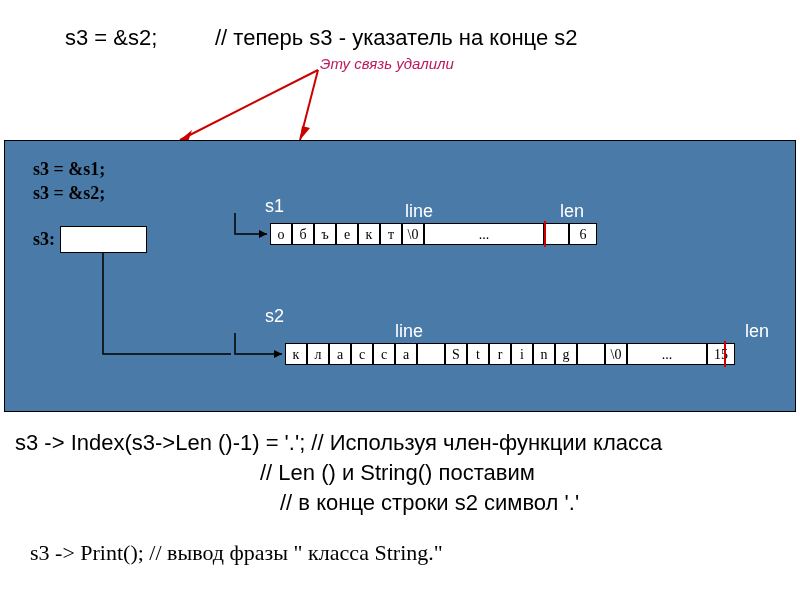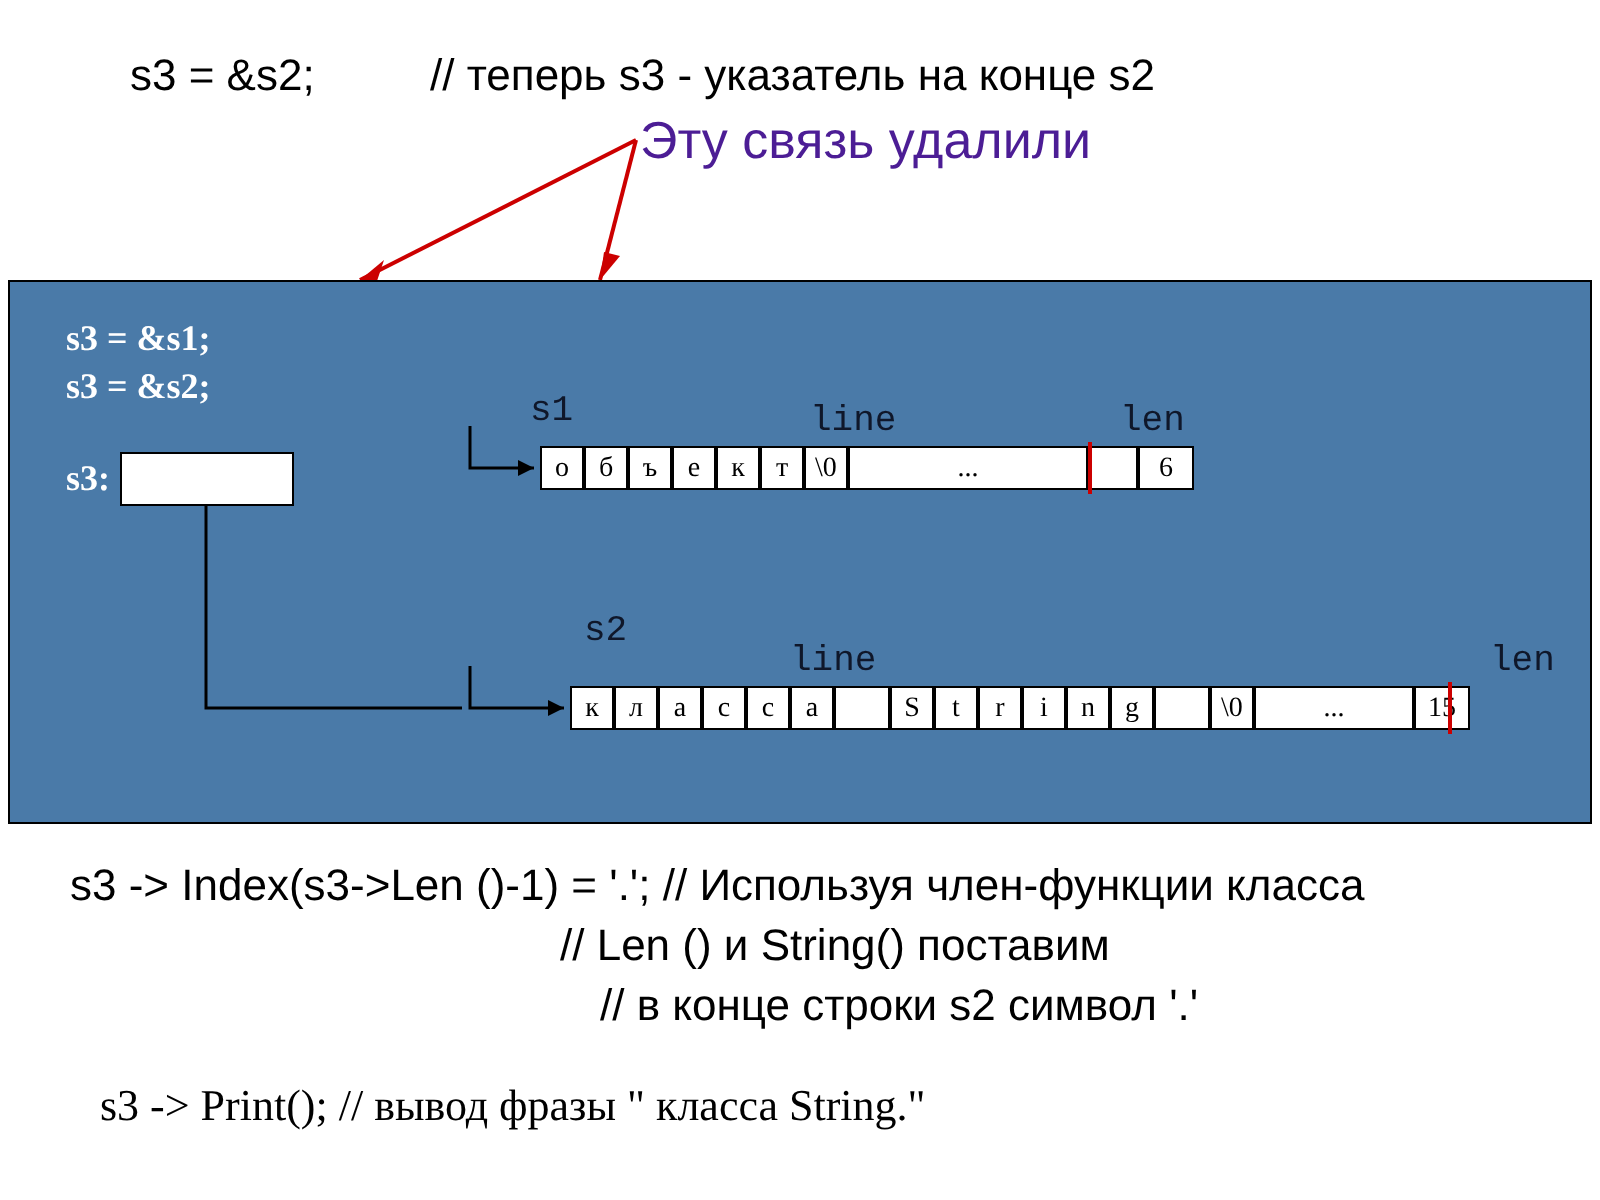--- a/index.html
+++ b/index.html
@@ -10,45 +10,46 @@
     width: 800px;
     height: 600px;
     overflow: hidden;
     position: relative;
   }
   .code-line {
     font-size: 22px;
     position: absolute;
   }
   .comment-red {
-    color: #4c1d95;
-    font-size: 26px;
+    color: #be185d;
+    font-size: 15px;
     position: absolute;
+    font-style: italic;
   }
   .diagram-box {
     position: absolute;
     left: 4px;
     top: 140px;
     width: 790px;
     height: 270px;
     background: #4a7aa8;
     border: 1px solid #000;
   }
   .d-text {
     position: absolute;
     font-family: "Times New Roman", serif;
     font-size: 18px;
     font-weight: bold;
-    color: #ffffff;
+    color: #000000;
   }
   .d-label {
     position: absolute;
-    font-family: Liberation Mono, monospace;
+    font-family: Liberation Sans, sans-serif;
     font-size: 18px;
-    color: #0f172a;
+    color: #ffffff;
   }
   .s3-box {
     position: absolute;
     left: 55px;
     top: 85px;
     width: 85px;
     height: 25px;
     background: #fff;
     border: 1px solid #000;
   }
@@ -78,21 +79,20 @@
   }
   svg.top-overlay {
     position: absolute;
     left: 0; top: 0;
     width: 800px; height: 200px;
     pointer-events: none;
   }
   .bottom-text {
     position: absolute;
     font-size: 22px;
-    margin-left: 20px;
   }
 </style>
 </head>
 <body>
 
 <div class="code-line" style="left:65px; top:25px;">s3 = &amp;s2;</div>
 <div class="code-line" style="left:215px; top:25px;">// теперь s3 - указатель на конце s2</div>
 <div class="comment-red" style="left:320px; top:55px;">Эту связь удалили</div>
 
 <svg class="top-overlay">
@@ -119,21 +119,21 @@
     <div class="cell">ъ</div>
     <div class="cell">е</div>
     <div class="cell">к</div>
     <div class="cell">т</div>
     <div class="cell">\0</div>
     <div class="cell dots">...</div>
     <div class="cell gap"></div>
     <div class="cell" style="width:28px;">6</div>
   </div>
 
-  <div class="d-label" style="left:260px; top:165px;margin-left:27px;">s2</div>
+  <div class="d-label" style="left:260px; top:165px;">s2</div>
   <div class="d-label" style="left:390px; top:180px;">line</div>
   <div class="d-label" style="left:740px; top:180px;">len</div>
 
   <div class="cell-row" style="left:280px; top:202px;">
     <div class="cell">к</div>
     <div class="cell">л</div>
     <div class="cell">а</div>
     <div class="cell">с</div>
     <div class="cell">с</div>
     <div class="cell">а</div>

